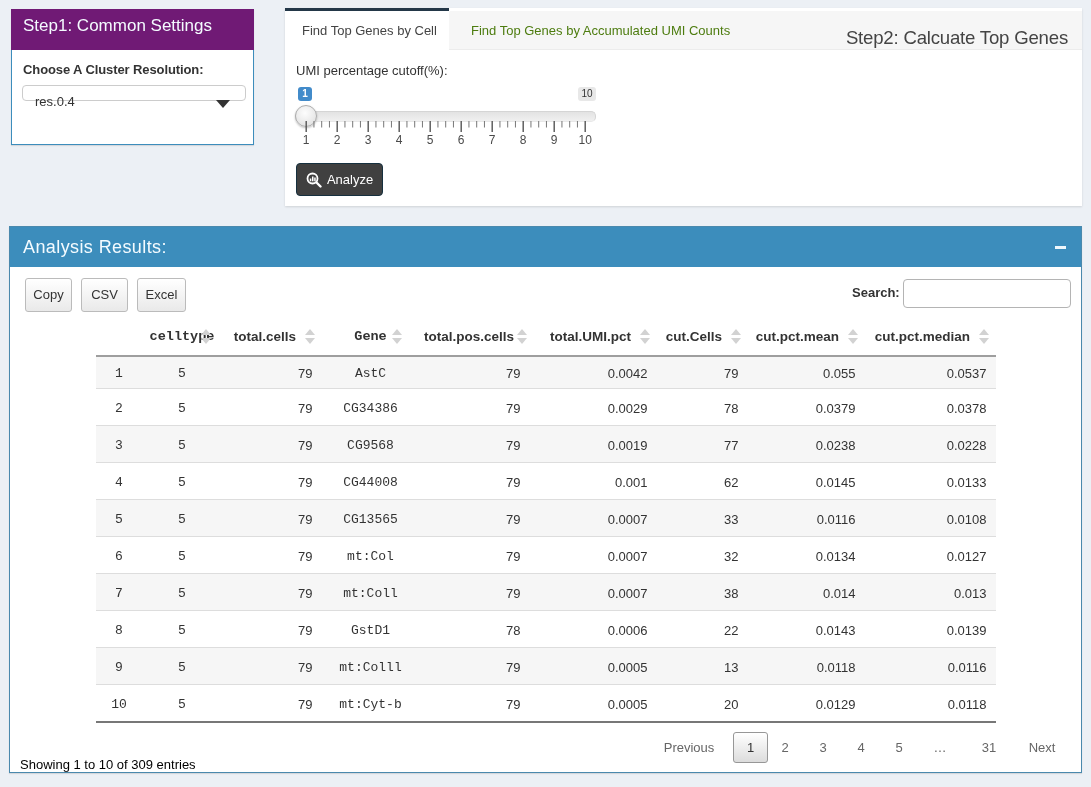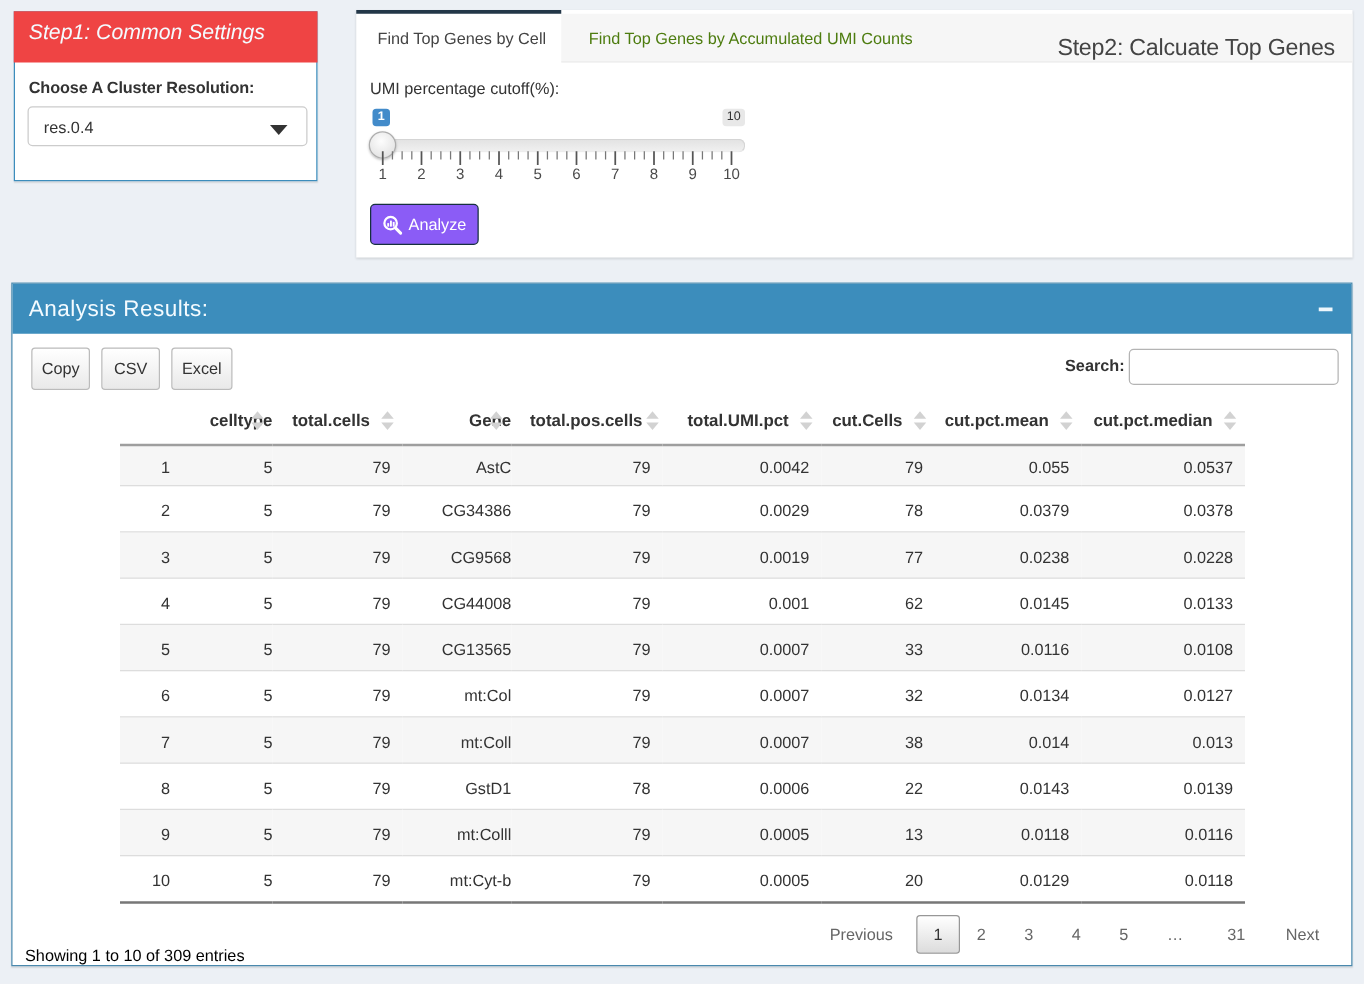--- a/index.html
+++ b/index.html
@@ -2,24 +2,24 @@
 <html><head>
 <meta charset="utf-8">
 <style>
 * { margin:0; padding:0; box-sizing:border-box; }
 html,body { width:1091px; height:787px; background:#ecf0f5; font-family:"Liberation Sans", sans-serif; overflow:hidden; }
 body { position:relative; }
 
 
 #box1 { position:absolute; left:11px; top:9px; width:243px; height:136px;
   background:#fff; border:1px solid #3c8dbc; box-shadow:0 1px 1px rgba(0,0,0,.1); }
-#box1 .hd { position:absolute; left:-1px; top:-1px; right:-1px; height:41px; background:#ef4444;
-  color:#f4fbff; font-size:17px; line-height:34px; padding-left:12px;font-style:italic; }
+#box1 .hd { position:absolute; left:-1px; top:-1px; right:-1px; height:41px; background:#701a75;
+  color:#f4fbff; font-size:17px; line-height:34px; padding-left:12px; }
 #box1 .lbl { position:absolute; left:11px; top:52px; font-size:13px; font-weight:bold; color:#333; letter-spacing:-0.1px; }
-#box1 .sel { position:absolute; left:10px; top:75px; width:224px; height:32px; background:#fff;
+#box1 .sel { position:absolute; left:10px; top:75px; width:224px; height:16px; background:#fff;
   border:1px solid #ccc; border-radius:4px; font-size:13px; color:#333; line-height:31px; padding-left:12px; }
 #box1 .caret { position:absolute; right:15px; top:14px; width:0; height:0;
   border-left:7.5px solid transparent; border-right:7.5px solid transparent; border-top:8px solid #333; }
 
 
 #tabpanel { position:absolute; left:285px; top:8px; width:797px; height:198px; background:#fff;
   box-shadow:0 1px 2px rgba(0,0,0,.12); }
 #tabpanel .strip { position:absolute; left:164px; top:3px; right:0; height:39px; background:#f6f6f6;
   border-bottom:1px solid #ececec; }
 #tabpanel .navline { position:absolute; left:0; top:0; width:164px; height:3px; background:#233748; }
@@ -33,21 +33,21 @@
   border-radius:3px; color:#fff; font-size:10px; font-weight:bold; text-align:center; line-height:14px; }
 .irs-max { position:absolute; left:293px; top:79px; width:18px; height:14px; background:#e8e8e8;
   border-radius:3px; color:#333; font-size:10px; text-align:center; line-height:14px; }
 .irs-track { position:absolute; left:10px; top:103px; width:301px; height:11px; border-radius:5px;
   background:linear-gradient(#e3e3e3,#f0f0f0); border:1px solid #d5d5d5; border-bottom-color:#e8e8e8; }
 .irs-handle { position:absolute; left:9.5px; top:96.5px; width:22px; height:22px; border-radius:50%;
   background:radial-gradient(circle at 45% 35%, #fdfdfd, #dcdcdc); border:1px solid #adadad;
   box-shadow:0 1px 2px rgba(0,0,0,.25); }
 
 
-.analyze { position:absolute; left:11px; top:155px; width:87px; height:33px; background:#8b5cf6;
+.analyze { position:absolute; left:11px; top:155px; width:87px; height:33px; background:#404040;
   border:1px solid #16303f; border-radius:4px; color:#fff; font-size:13px;
   display:flex; align-items:center; justify-content:center; font-family:"Liberation Sans",sans-serif; }
 .analyze svg { margin-right:5px; }
 
 
 #box2 { position:absolute; left:9px; top:226px; width:1073px; height:547px;
   background:#fff; border:1px solid #4a89ad; box-shadow:0 1px 1px rgba(0,0,0,.1); }
 #box2 .hd { position:absolute; left:0; top:0; right:0; height:40px; background:#3c8dbc;
   color:#f4fbff; font-size:18px; letter-spacing:0.4px; line-height:41px; padding-left:13px; }
 #box2 .minus { position:absolute; right:15px; top:19px; width:11px; height:3px; background:#eef7fc; }
@@ -61,21 +61,21 @@
 .searchbox { position:absolute; left:893px; top:52px; width:168px; height:29px; border:1px solid #b4b4b4; border-radius:4px; background:#fff; }
 
 
 table.dt { position:absolute; left:86px; top:91px; width:900px; border-collapse:collapse; table-layout:fixed;
   font-size:13px; color:#333; }
 table.dt th { font-weight:bold; font-size:13.5px; vertical-align:top; line-height:20px; padding:9px 0 8px; border-bottom:2px solid #9e9e9e; position:relative; }
 table.dt td { vertical-align:top; line-height:20px; padding:10px 0 6px; border-bottom:1px solid #ddd; }
 table.dt tbody tr:first-child td { padding-top:7px; padding-bottom:4px; }
 table.dt tr.odd td { background:#f6f6f6; }
 table.dt tbody tr:last-child td { border-bottom:2px solid #777; }
-.la { text-align:right; padding-left:10px !important; }
+.la { text-align:center; padding-left:10px !important;font-family:Liberation Mono, monospace; }
 td.idx { padding-left:6px !important; }
 .ra { text-align:right; padding-right:9.5px !important; }
 th.ra { padding-right:26px !important; }
 .sorticon { position:absolute; right:6px; top:50%; margin-top:-8px; width:11px; height:16px; }
 .sorticon .up { position:absolute; left:0; top:0.5px; width:0; height:0;
   border-left:5.5px solid transparent; border-right:5.5px solid transparent; border-bottom:6px solid #d2d2d2; }
 .sorticon .dn { position:absolute; left:0; bottom:0.5px; width:0; height:0;
   border-left:5.5px solid transparent; border-right:5.5px solid transparent; border-top:6px solid #d2d2d2; }
 
 

